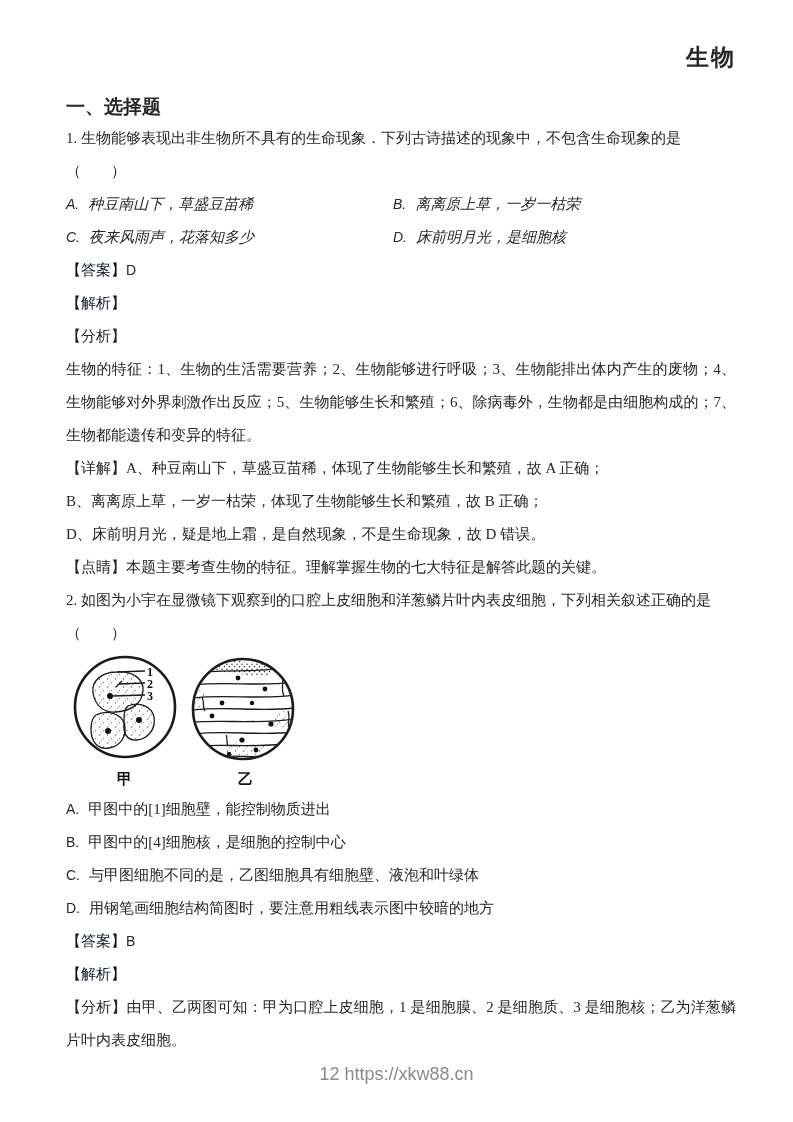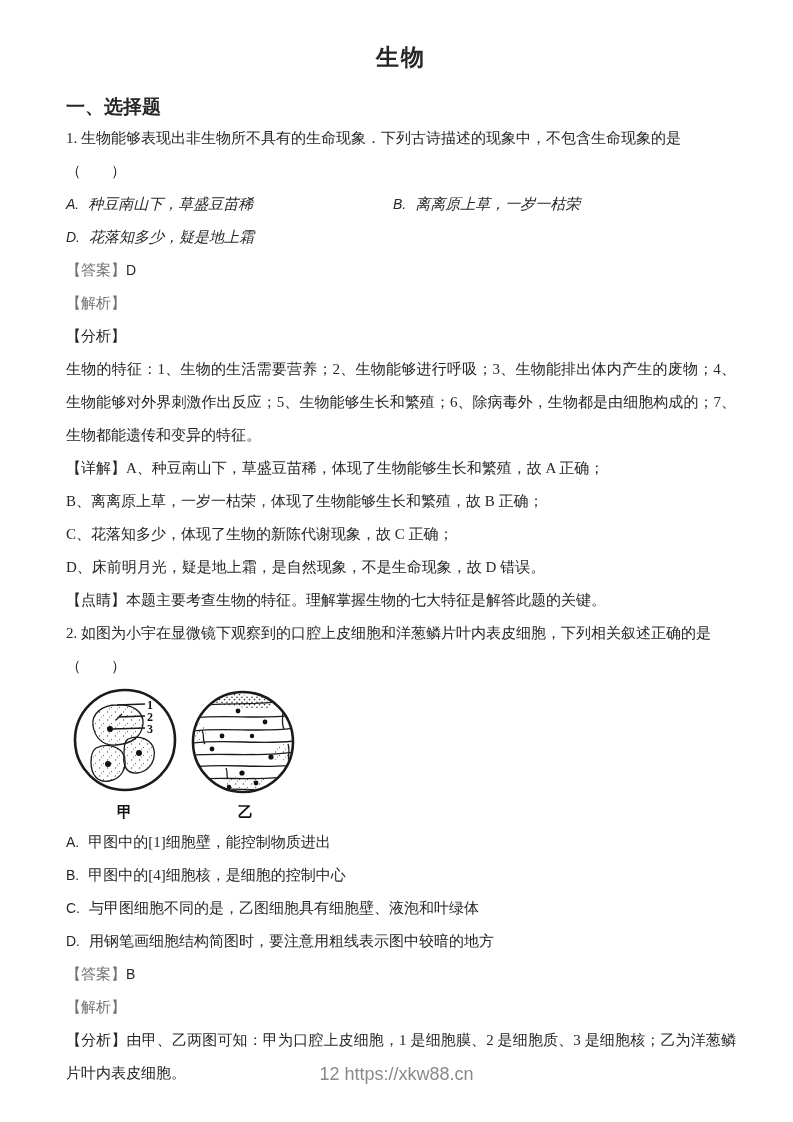--- a/index.html
+++ b/index.html
@@ -3,35 +3,35 @@
 <meta charset="utf-8">
 <style>
   html,body{margin:0;padding:0;}
   body{
     width:793px;height:1122px;position:relative;background:#ffffff;
     font-family:"Liberation Serif","DejaVu Serif",serif;
     color:#262626;overflow:hidden;
   }
   .doc{padding:40px 57px 0 66px;}
   .title{
-    font-size:23px;font-weight:700;text-align:center;margin:0;
+    font-size:23px;font-weight:700;text-align:right;margin:0;
     line-height:36px;letter-spacing:2px;
   }
   .section-heading{
     font-size:19px;font-weight:700;margin:16px 0 0 0;line-height:30px;
   }
   p.line{font-size:15px;line-height:33px;margin:0;}
   p.just{text-align:justify;}
   .opt-grid{
     display:grid;grid-template-columns:327px 1fr;
     font-size:15px;line-height:33px;font-style:italic;
   }
   .optlabel{margin-right:9px;font-family:"Liberation Sans",sans-serif;font-size:14px;}
   .latin{font-family:"Liberation Sans",sans-serif;font-size:14px;}
-  .blue{color:#737373;}
+  .blue{color:#0f172a;}
   .figure-wrap{margin:3px 0 2px 0;height:138px;}
   .fig-caption-font{font-size:15px;font-weight:700;}
   .footer{
     position:absolute;left:0;top:1064px;width:793px;text-align:center;
     color:#8a8a8a;font-family:"Liberation Sans","DejaVu Sans",sans-serif;
     font-size:18px;
   }
 </style>
 </head>
 <body>
@@ -45,35 +45,37 @@
   <p class="line">1. 生物能够表现出非生物所不具有的生命现象．下列古诗描述的现象中，不包含生命现象的是（　　）</p>
 
   <div class="opt-grid">
     <div>
       <span class="optlabel">A.</span><span>种豆南山下，草盛豆苗稀</span>
     </div>
     <div>
       <span class="optlabel">B.</span><span>离离原上草，一岁一枯荣</span>
     </div>
     <div>
-      <span class="optlabel">D.</span><span>花落知多少，疑是地上霜</span>
+      <span class="optlabel">C.</span><span>夜来风雨声，花落知多少</span>
+    </div>
+    <div>
+      <span class="optlabel">D.</span><span>床前明月光，是细胞核</span>
     </div>
   </div>
 
   <p class="line"><span class="blue">【答案】</span><span class="latin">D</span></p>
 
   <p class="line"><span class="blue">【解析】</span></p>
 
   <p class="line">【分析】</p>
 
   <p class="line just">生物的特征：1、生物的生活需要营养；2、生物能够进行呼吸；3、生物能排出体内产生的废物；4、生物能够对外界刺激作出反应；5、生物能够生长和繁殖；6、除病毒外，生物都是由细胞构成的；7、生物都能遗传和变异的特征。</p>
 
   <p class="line">【详解】A、种豆南山下，草盛豆苗稀，体现了生物能够生长和繁殖，故 A 正确；</p>
   <p class="line">B、离离原上草，一岁一枯荣，体现了生物能够生长和繁殖，故 B 正确；</p>
-  <p class="line">C、花落知多少，体现了生物的新陈代谢现象，故 C 正确；</p>
   <p class="line">D、床前明月光，疑是地上霜，是自然现象，不是生命现象，故 D 错误。</p>
 
   <p class="line">【点睛】本题主要考查生物的特征。理解掌握生物的七大特征是解答此题的关键。</p>
 
   <p class="line">2. 如图为小宇在显微镜下观察到的口腔上皮细胞和洋葱鳞片叶内表皮细胞，下列相关叙述正确的是（　　）</p>
 
   <div class="figure-wrap">
     <svg width="250" height="138" viewBox="0 0 250 138">
       <defs>
         <pattern id="stip" width="8" height="8" patternUnits="userSpaceOnUse">

